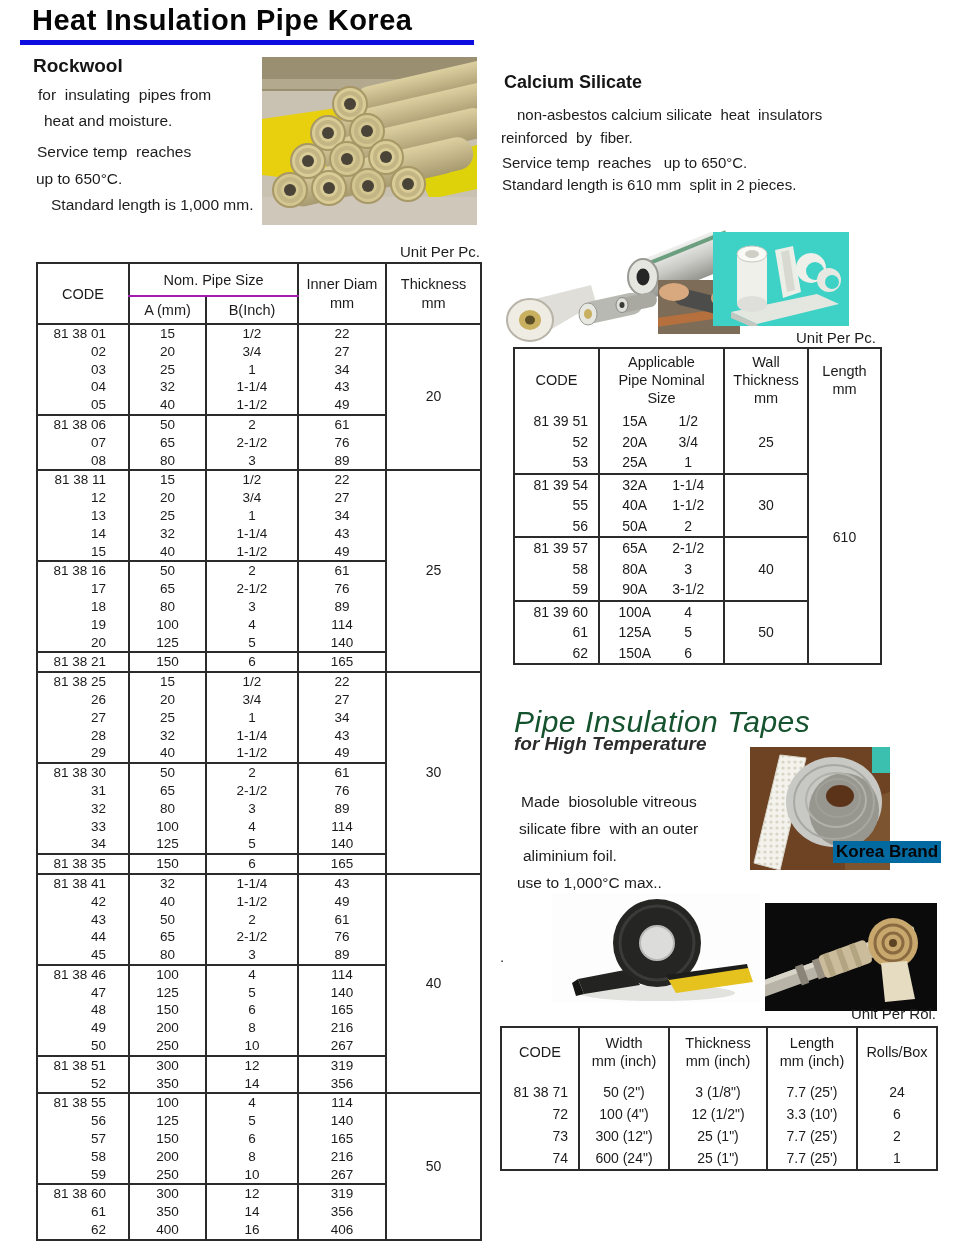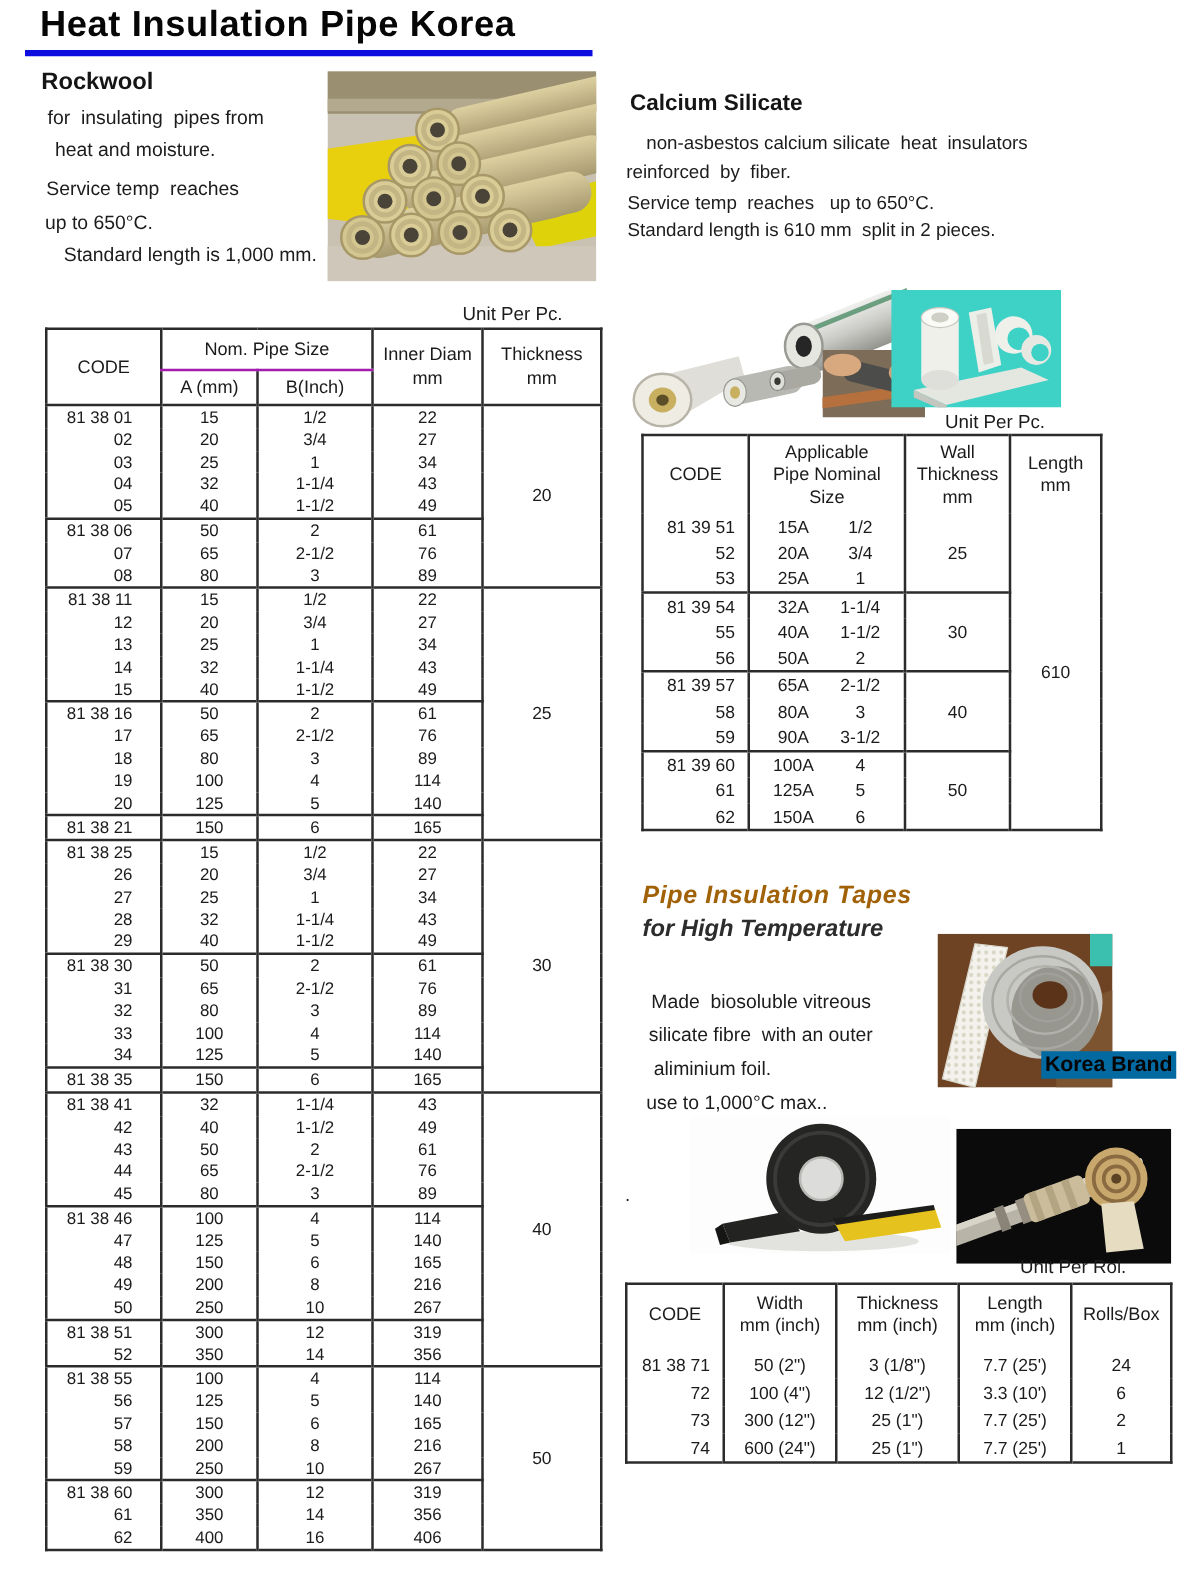--- a/index.html
+++ b/index.html
@@ -47,27 +47,27 @@
   #cs-table .pipe-wrap { display:flex; }
   #cs-table .pipe-wrap span { flex:1; text-align:center; }
 
   
   #tp-table { left:500px; top:1026px; width:436px; font-size:14px; }
   #tp-table thead th { height:48px; font-size:14.5px; }
   #tp-table tbody td { height:22px; line-height:22px; }
   #tp-table tbody tr:first-child td { padding-top:5px; }
   #tp-table td.c-code { text-align:right; padding-right:10px; }
 
-  .unit-label { position:absolute; font-size:15px; color:#1c1c1c; }
+  .unit-label { position:absolute; font-size:15px; color:#1c1c1c; text-align:right; }
 
   #korea-brand { position:absolute; left:833px; top:841px; background:#0369a1;
     font-size:17px; font-weight:bold; color:#050505; padding:1px 3px; }
 
-  #tapes-heading { position:absolute; left:514px; top:705px; font-size:20px;
-    font-weight:bold; font-style:italic; color:#a16207; letter-spacing:0.5px; }
+  #tapes-heading { position:absolute; left:514px; top:705px; font-size:30px;
+    font-weight:normal; font-style:italic; color:#14532d; letter-spacing:0.5px; }
   #tapes-subheading { position:absolute; left:514px; top:733px; font-size:19px;
     font-weight:bold; font-style:italic; color:#2c2c2c; }
 
   svg { display:block; }
 </style>
 </head>
 <body>
 
 <div id="page">
 

